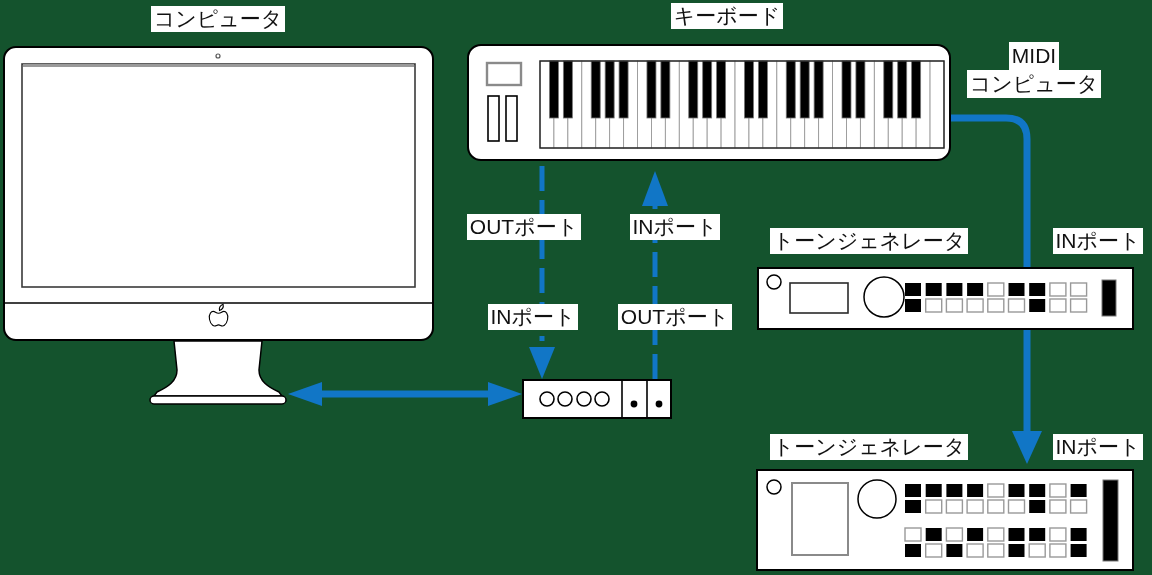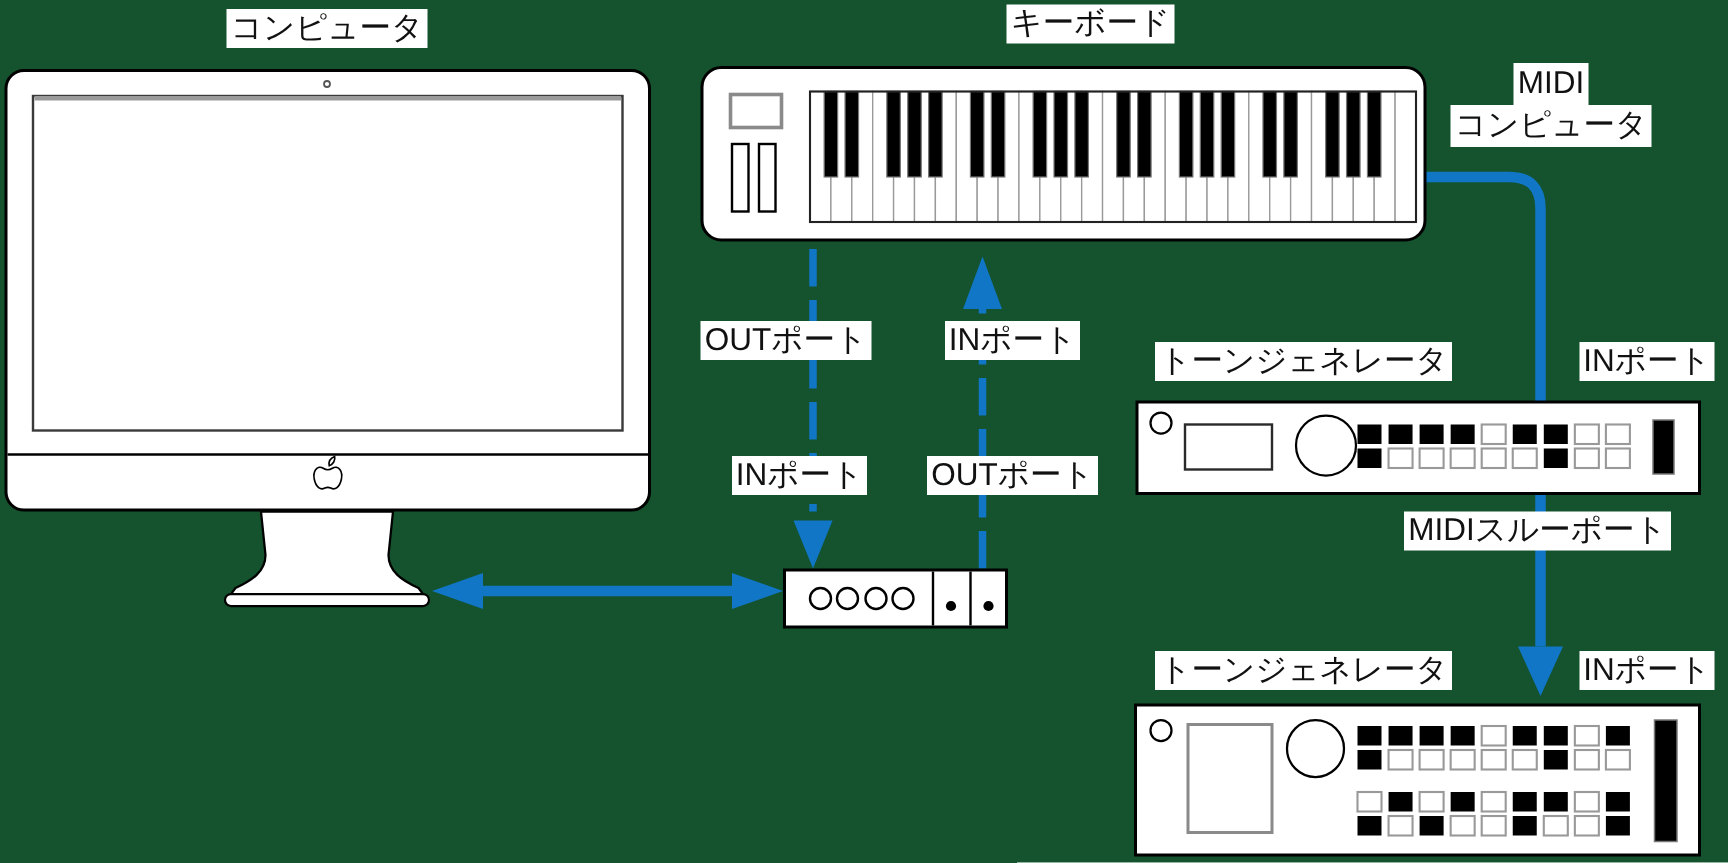--- a/index.html
+++ b/index.html
@@ -241,23 +241,20 @@
   </div>
 
   <div class="lbl" style="left:745px; top:228px; width:248px;">
     <span>トーンジェネレータ</span>
   </div>
 
   <div class="lbl" style="left:1032px; top:228px; width:132px;">
     <span>INポート</span>
   </div>
 
-  <div class="lbl" style="left:915px; top:341px; width:220px;">
-    <span>MIDIスルーポート</span>
-  </div>
 
 
   <div class="lbl" style="left:745px; top:434px; width:248px;">
     <span>トーンジェネレータ</span>
   </div>
 
   <div class="lbl" style="left:1036px; top:434px; width:124px;">
     <span>INポート</span>
   </div>
 

